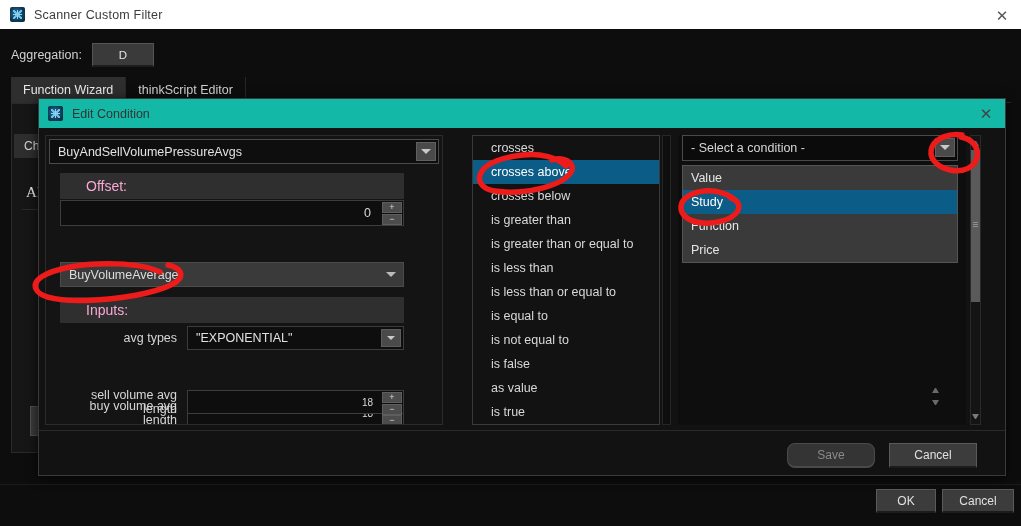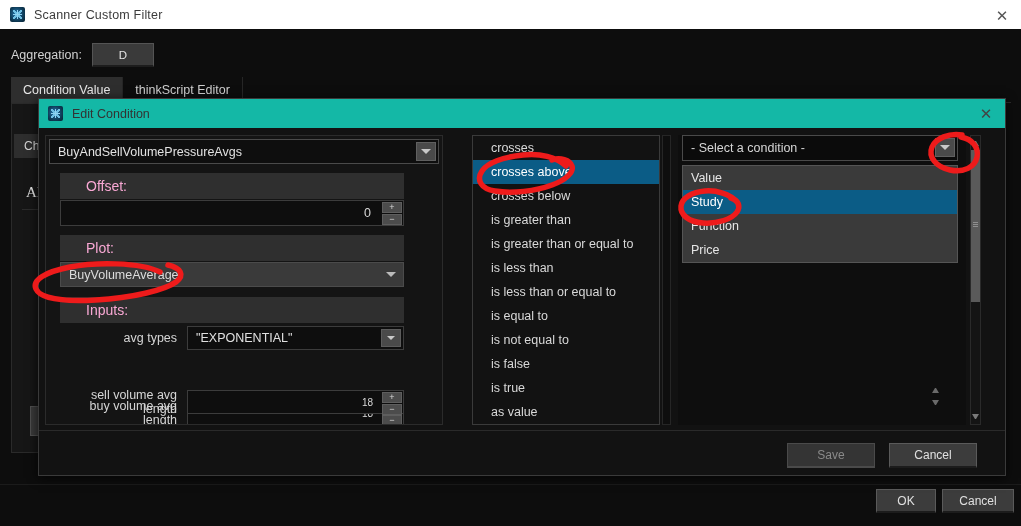--- a/index.html
+++ b/index.html
@@ -302,21 +302,21 @@
     border-left: 3.5px solid transparent; border-right: 3.5px solid transparent;
   }
   .right-scroll2 .a-up { top: 8px; border-bottom: 5px solid #6a6a6a; }
   .right-scroll2 .a-dn { top: 20px; border-top: 5px solid #6a6a6a; }
 
   
   .modal-footer {
     position: absolute; left: 0; top: 331px; width: 966px; height: 45px;
     background: #121212; border-top: 1px solid #2a2a2a;
   }
-  #save-button   { position: absolute; left: 748px; top: 12px; width: 88px; height: 25px; }
+  #save-button   { position: absolute; left: 748px; top: 12px; width: 88px; height: 25px; border-radius: 8px; }
   #modal-cancel-button { position: absolute; left: 850px; top: 12px; width: 88px; height: 25px; }
 
   
   .annot { position: absolute; left: 0; top: 0; width: 1021px; height: 526px; pointer-events: none; }
 </style>
 </head>
 <body>
 
 <div id="root">
 
@@ -327,21 +327,21 @@
   </div>
 
   <div class="outer-body">
 
     <div class="agg-row">
       <span class="agg-label">Aggregation:</span>
       <div class="agg-button">D</div>
     </div>
 
     <div class="tabstrip">
-      <div class="tab active">Condition Value</div>
+      <div class="tab active">Function Wizard</div>
       <div class="tab">thinkScript Editor</div>
     </div>
 
     <div class="bg-panel">
       <div class="bg-sub-tab">Che</div>
       <div class="bg-heading">Al</div>
       <div class="bg-divider"></div>
       <div class="bg-btn-right"></div>
       <div class="bg-btn-right2"></div>
       <div class="bg-btn-bottomleft">A</div>
@@ -371,21 +371,20 @@
 
         <div class="sec-header" id="offset-header">Offset:</div>
         <div class="offset-field">
           <span class="num">0</span>
           <span class="spin">
             <div>+</div>
             <div>−</div>
           </span>
         </div>
 
-        <div class="sec-header" id="plot-header">Plot:</div>
         <div class="plot-field">
           <span class="val">BuyVolumeAverage</span>
           <span class="caret"></span>
         </div>
 
         <div class="sec-header" id="inputs-header">Inputs:</div>
 
         <div class="input-row" id="row-avgtypes">
           <span class="lab">avg types</span>
           <span class="ctrl combo">
@@ -426,22 +425,22 @@
         <div class="cond-item">crosses</div>
         <div class="cond-item selected">crosses above</div>
         <div class="cond-item">crosses below</div>
         <div class="cond-item">is greater than</div>
         <div class="cond-item">is greater than or equal to</div>
         <div class="cond-item">is less than</div>
         <div class="cond-item">is less than or equal to</div>
         <div class="cond-item">is equal to</div>
         <div class="cond-item">is not equal to</div>
         <div class="cond-item">is false</div>
+        <div class="cond-item">as value</div>
         <div class="cond-item">is true</div>
-        <div class="cond-item">as value</div>
       </div>
       <div class="mid-scroll"></div>
 
       <div class="col-right">
         <div class="cond-select">
           <span class="val">- Select a condition -</span>
           <span class="arrow-box"></span>
         </div>
         <div class="dropdown-menu">
           <div class="dd-item">Value</div>

